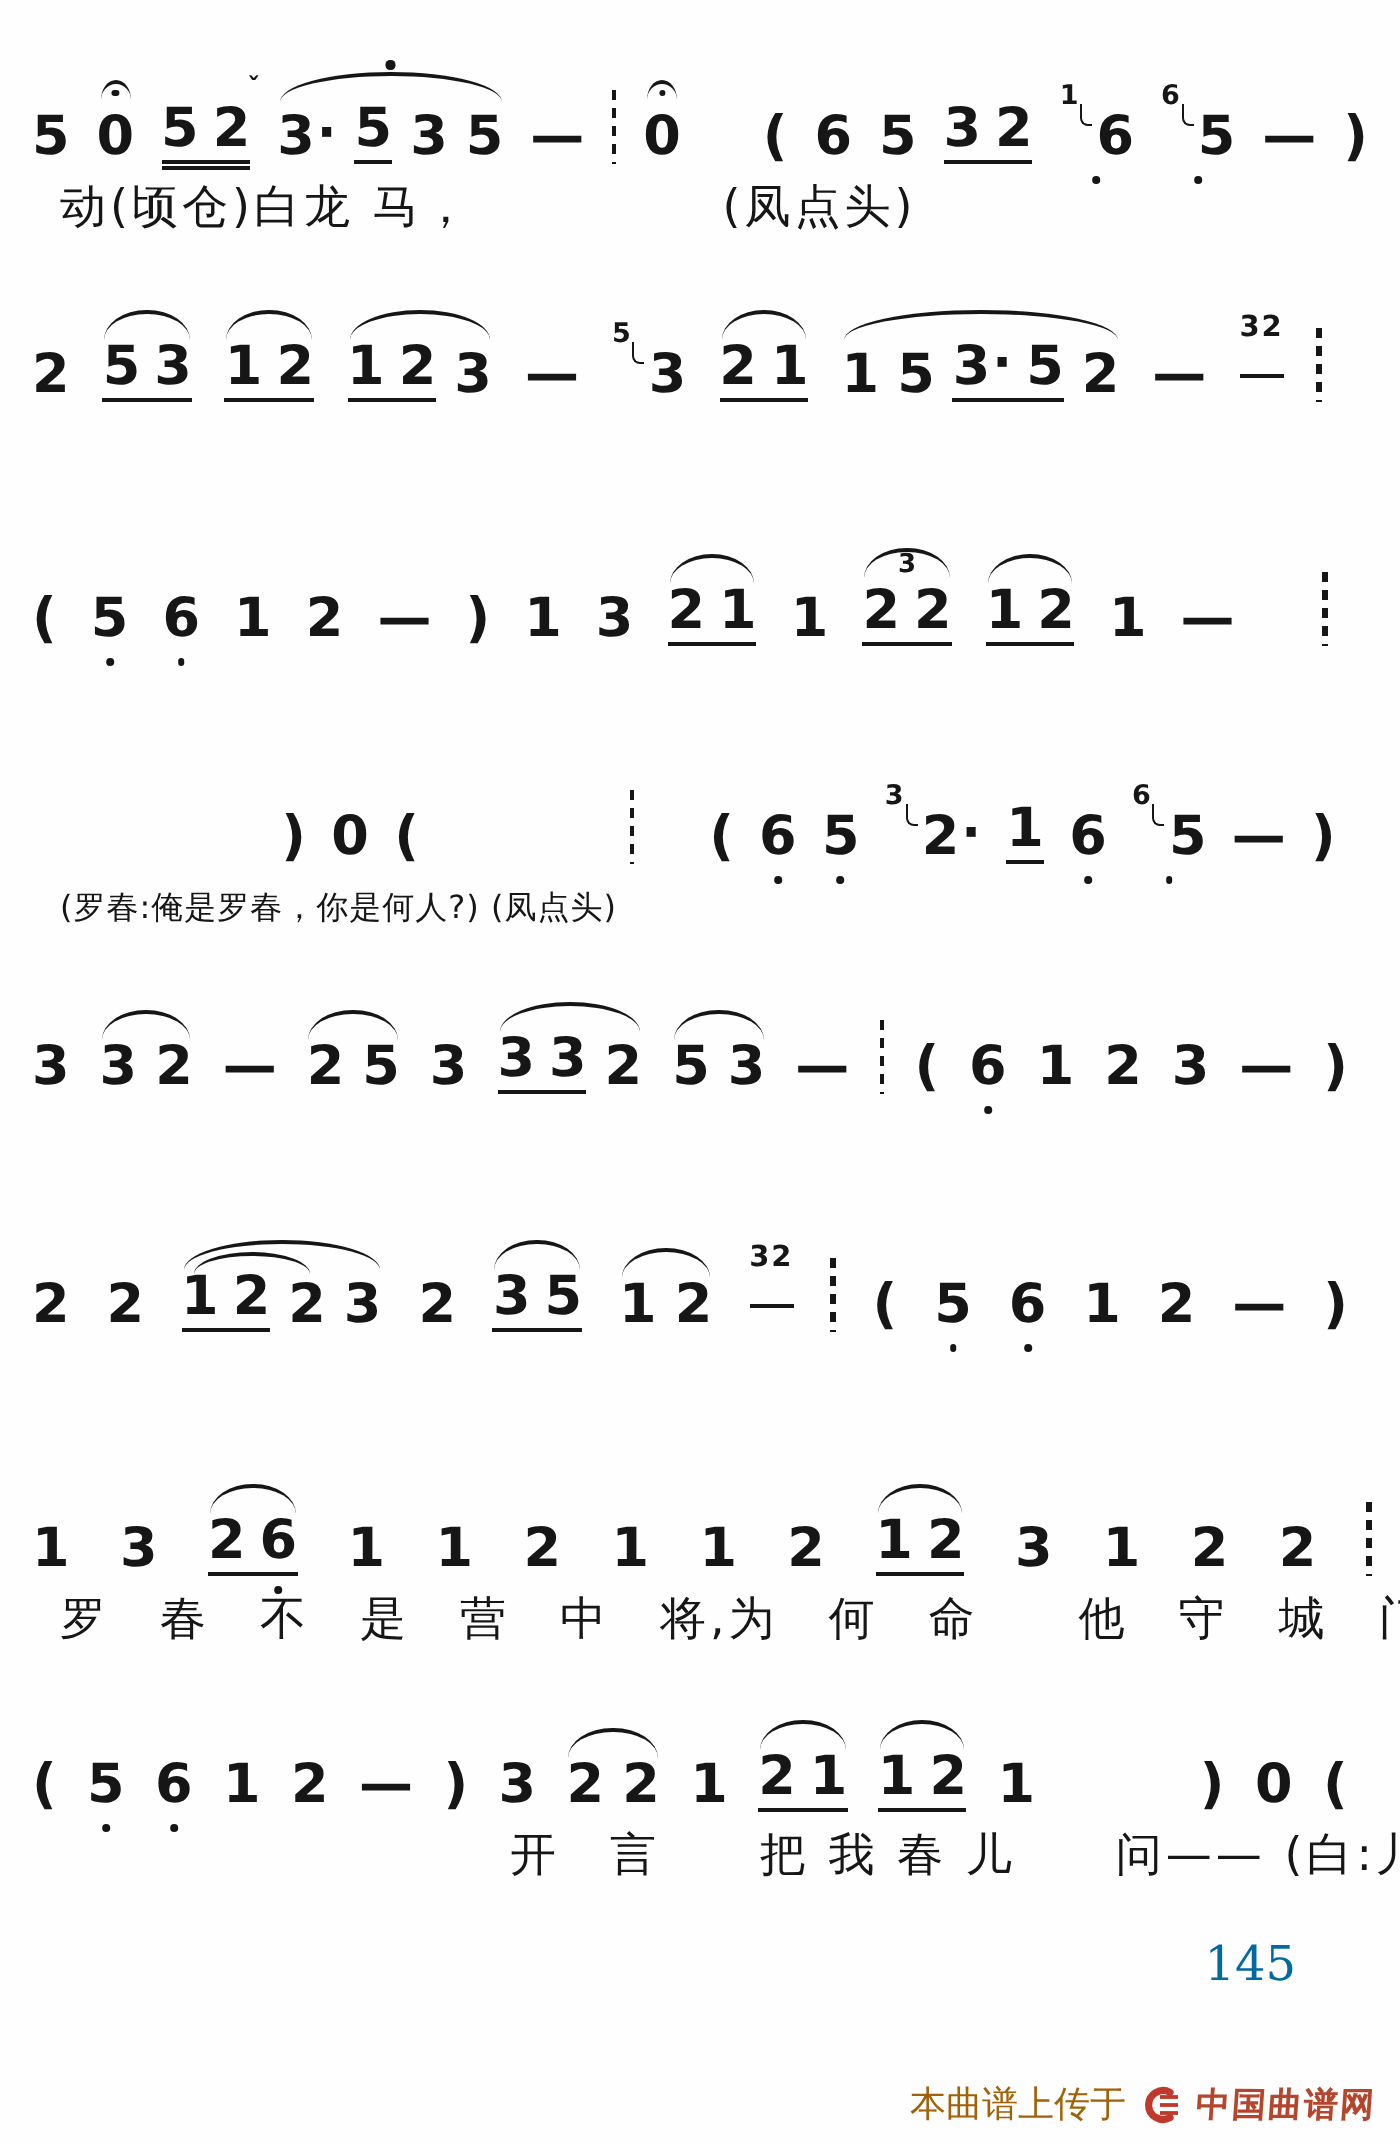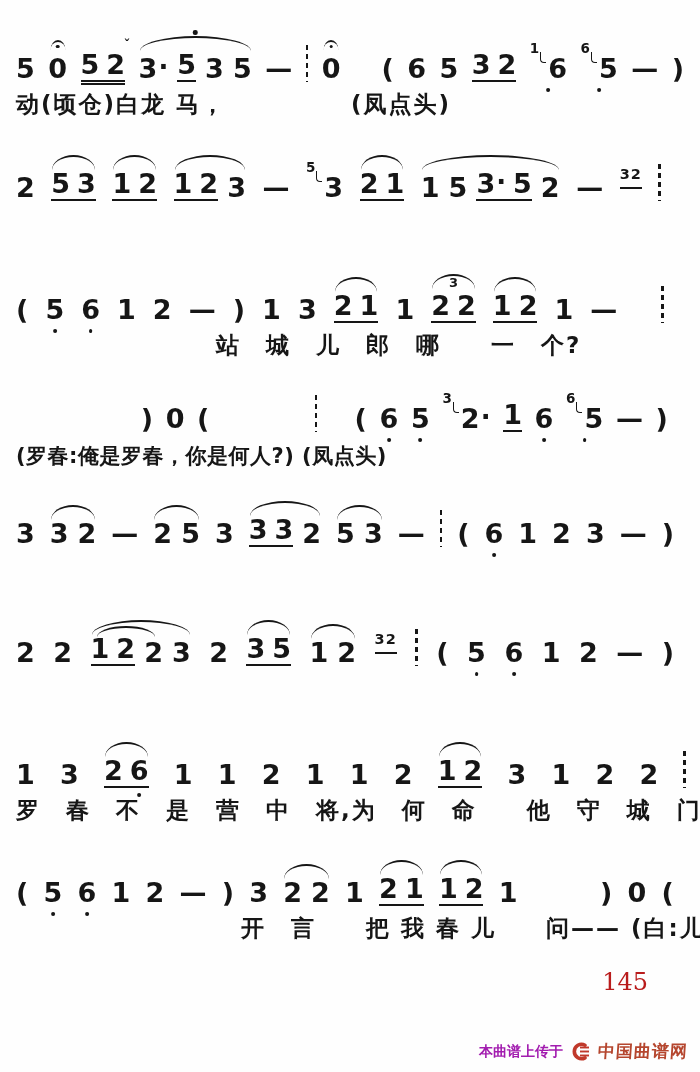--- a/index.html
+++ b/index.html
@@ -11,22 +11,22 @@
   .line:nth-of-type(1){top:36px;width:668px;}
   .line:nth-of-type(2){top:155px;width:645px;}
   .line:nth-of-type(3){top:277px;width:648px;}
   .line:nth-of-type(4){top:386px;width:652px;}
   .line:nth-of-type(5){top:501px;width:658px;}
   .line:nth-of-type(6){top:620px;width:658px;}
   .line:nth-of-type(7){top:742px;width:670px;}
   .line:nth-of-type(8){top:860px;width:658px;}
 
   .notesrow{display:flex;justify-content:space-between;align-items:flex-end;height:46px;}
-  .lyricrow{margin-top:9px;font-size:23px;font-weight:700;letter-spacing:2px;white-space:pre;line-height:1.2;}
-  .line:nth-of-type(4) .lyricrow{font-size:21px;letter-spacing:0.5px;margin-top:12px;}
+  .lyricrow{margin-top:9px;font-size:23px;font-weight:400;letter-spacing:2px;white-space:pre;line-height:1.2;margin-left:14px;}
+  .line:nth-of-type(4) .lyricrow{font-size:16px;letter-spacing:0.5px;margin-top:12px;}
 
   
   .tok{position:relative;display:inline-flex;align-items:flex-end;flex-shrink:0;}
   .core{font-weight:700;font-size:27px;line-height:1;letter-spacing:0;}
   .core.u1{border-bottom:2.5px solid #161616;padding-bottom:2px;}
   .beam{position:relative;display:inline-flex;align-items:flex-end;gap:7px;border-bottom:2.5px solid #161616;padding-bottom:2px;flex-shrink:0;}
   .beam.u2::after{content:"";position:absolute;left:0;right:0;bottom:-5px;height:2px;background:#161616;}
   .slur{position:relative;display:inline-flex;align-items:flex-end;gap:9px;flex-shrink:0;}
   .slur::before{content:"";position:absolute;top:-15px;left:1px;right:1px;height:13px;
     border-top:2.6px solid #161616;border-radius:50% 50% 0 0 / 100% 100% 0 0;}
@@ -39,30 +39,30 @@
     border-top:2.6px solid #161616;border-radius:50% 50% 0 0 / 100% 100% 0 0;}
   .fermata::after{content:"";position:absolute;left:50%;top:2.5px;transform:translateX(-50%);width:3.6px;height:3.6px;background:#161616;border-radius:50%;}
   .lodot{position:absolute;bottom:-10px;left:50%;transform:translateX(-50%);width:3.8px;height:3.8px;background:#161616;border-radius:50%;}
   .beam .tok .lodot{bottom:-13px;}
   .augdot{font-weight:700;font-size:26px;line-height:1;position:relative;top:-2px;margin-left:1px;}
   .accmark{position:absolute;top:-13px;right:-5px;font-size:13px;font-weight:700;line-height:1;}
   .grace{align-self:flex-start;position:relative;top:-13px;font-size:13.5px;font-weight:700;line-height:1;margin-right:1px;}
   .ghook{align-self:flex-start;position:relative;top:-3px;width:5px;height:10px;
     border-left:1.8px solid #161616;border-bottom:1.8px solid #161616;border-bottom-left-radius:4px;margin-right:2px;flex-shrink:0;}
   .gr2{position:relative;top:-12px;font-size:14.5px;font-weight:700;line-height:1;letter-spacing:1px;
-    border-bottom:2.2px solid #161616;padding-bottom:6px;flex-shrink:0;}
+    border-bottom:2.2px solid #161616;padding-bottom:16px;flex-shrink:0;}
   .bar{width:2.6px;height:37px;align-self:flex-end;flex-shrink:0;
     background-image:repeating-linear-gradient(to bottom,#161616 0 5px,transparent 5px 9px);}
   .paren{font-size:27px;font-weight:600;line-height:1;flex-shrink:0;}
   .spacer{flex-shrink:0;height:1px;}
 
   
-  .pagenum{position:absolute;top:968px;right:52px;font-family:"DejaVu Serif",serif;font-size:24px;color:#b91c1c;}
+  .pagenum{position:absolute;top:968px;right:52px;font-family:"DejaVu Serif",serif;font-size:24px;color:#0369a1;}
   .watermark{position:absolute;top:1040px;right:12px;display:flex;align-items:center;gap:7px;}
-  .wm-prefix{font-size:14px;font-weight:700;color:#a21caf;}
+  .wm-prefix{font-size:18px;font-weight:400;color:#a16207;}
   .wm-site{font-size:17px;font-weight:800;display:inline-block;transform:skewX(-4deg);letter-spacing:1px;}
 </style>
 </head>
 <body>
 
 <div class="sheet">
   <div id="score">
       <div class="line">
         <div class="notesrow">
           <span class="tok">
@@ -286,21 +286,20 @@
           </span>
           <span class="tok">
             <span class="core">1</span>
           </span>
           <span class="tok">
             <span class="core">—</span>
           </span>
           <span class="spacer" style="width: 10px;"></span>
           <span class="bar"></span>
         </div>
-        <div class="lyricrow">　　　　　　　　站　城　儿　郎　哪　　一　个?</div>
       </div>
       <div class="line">
         <div class="notesrow">
           <span class="spacer" style="width: 112px;"></span>
           <span class="paren">)</span>
           <span class="tok">
             <span class="core">0</span>
           </span>
           <span class="paren">(</span>
           <span class="spacer" style="width: 80px;"></span>

